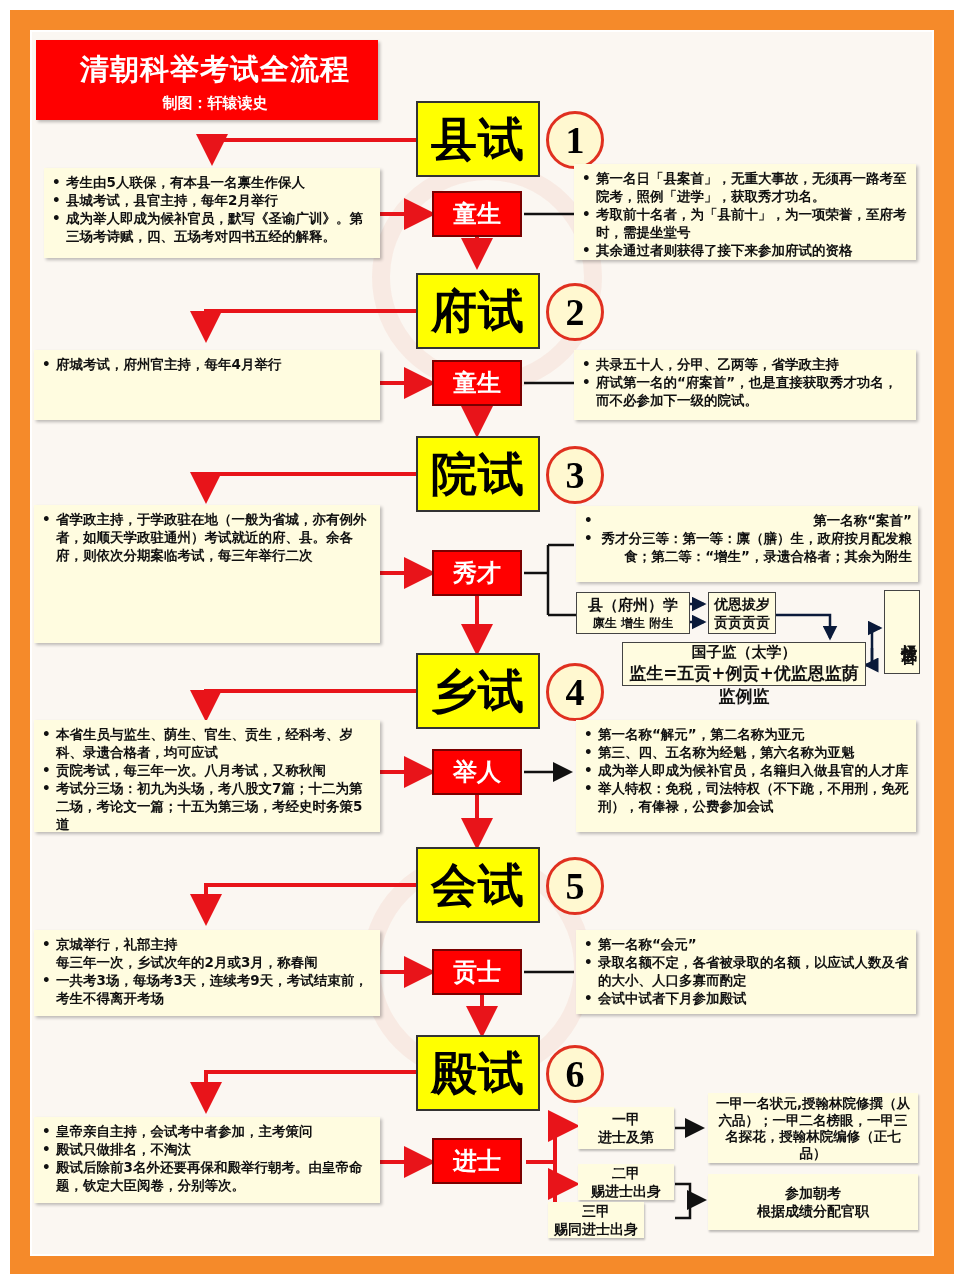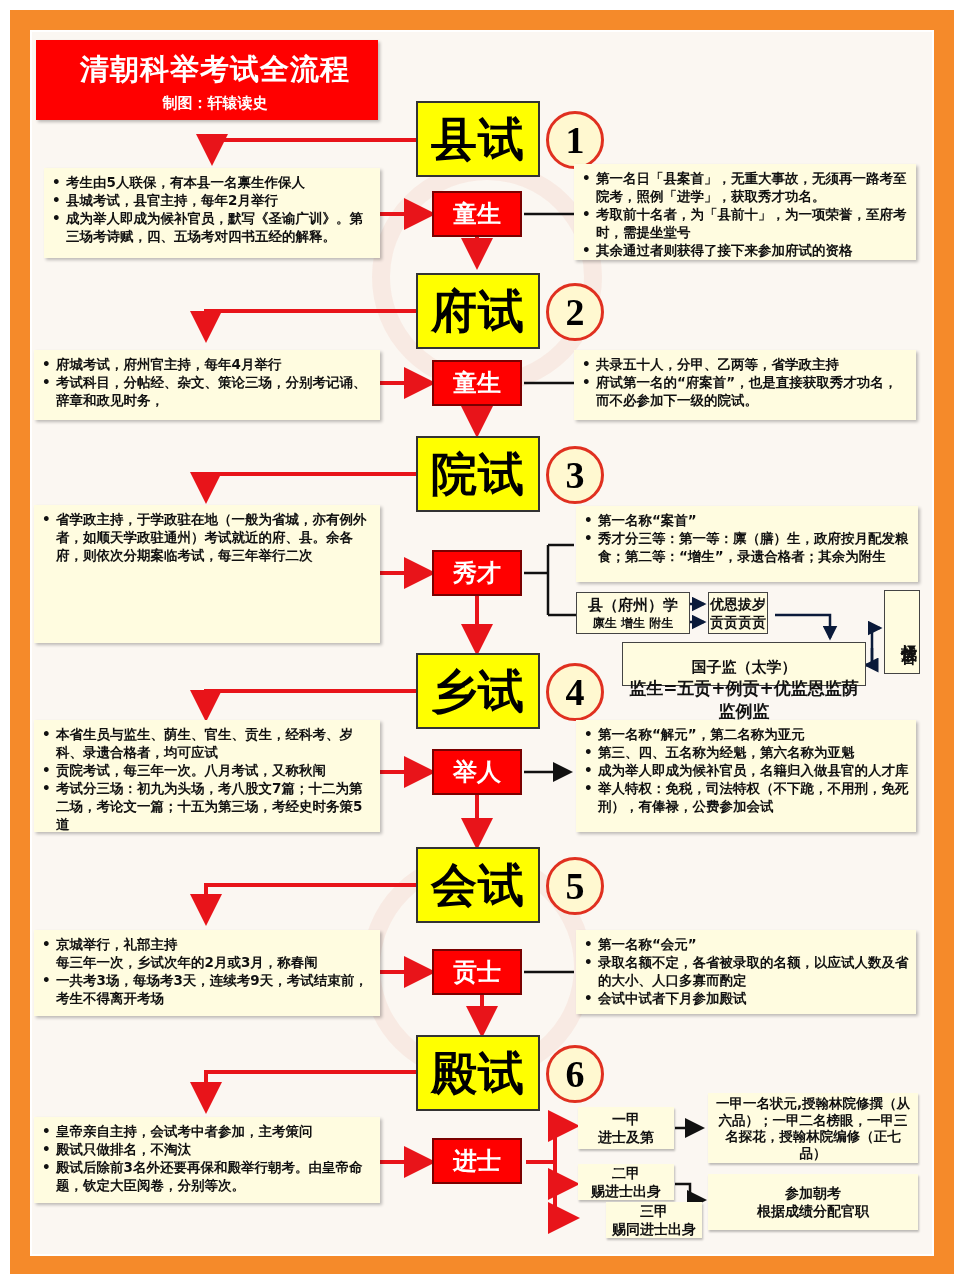--- a/index.html
+++ b/index.html
@@ -170,54 +170,53 @@
     <li>其余通过者则获得了接下来参加府试的资格</li>
   </ul>
 </div>
 
 <div class="stage" style="top:273px;">府试</div>
 <div class="num" style="top:283px;">2</div>
 <div class="title-badge" style="top:360px;">童生</div>
 <div class="note" style="left:34px;top:350px;width:346px;height:70px;">
   <ul>
     <li>府城考试，府州官主持，每年4月举行</li>
-    <li>考试科目，分帖经、杂文、策论三场，分别考记诵、辞章和政见时务，</li>
   </ul>
 </div>
 <div class="note" style="left:574px;top:350px;width:342px;height:70px;">
   <ul>
     <li>共录五十人，分甲、乙两等，省学政主持</li>
     <li>府试第一名的“府案首”，也是直接获取秀才功名，而不必参加下一级的院试。</li>
   </ul>
 </div>
 
 <div class="stage" style="top:436px;">院试</div>
 <div class="num" style="top:446px;">3</div>
 <div class="title-badge" style="top:550px;">秀才</div>
 <div class="note" style="left:34px;top:505px;width:346px;height:138px;">
   <ul>
     <li>省学政主持，于学政驻在地（一般为省城，亦有例外者，如顺天学政驻通州）考试就近的府、县。余各府，则依次分期案临考试，每三年举行二次</li>
   </ul>
 </div>
-<div class="note" style="left:576px;top:506px;width:342px;height:76px;">
+<div class="note" style="left:576px;top:506px;width:342px;height:76px;text-align:right;">
   <ul>
     <li>第一名称“案首”</li>
     <li>秀才分三等：第一等：廪（膳）生，政府按月配发粮食；第二等：“增生”，录遗合格者；其余为附生</li>
   </ul>
 </div>
 <div class="box" style="left:576px;top:592px;width:114px;height:42px;">
   <div style="font-size:15px;margin-top:3px;">县（府州）学</div>
   <div style="font-size:12px;">廪生 增生 附生</div>
 </div>
-<div class="box" style="left:708px;top:592px;width:60px;height:42px;font-size:14px;line-height:18px;padding-top:2px;">
+<div class="box" style="left:708px;top:592px;width:68px;height:42px;font-size:14px;line-height:18px;padding-top:2px;">
   <div>优恩拔岁</div>
   <div>贡贡贡贡</div>
 </div>
 <div class="box" style="left:622px;top:642px;width:244px;height:44px;">
-  <div style="font-size:15px;margin-top:15px;">国子监（太学）</div>
+  <div style="font-size:15px;margin-top:0;">国子监（太学）</div>
   <div style="font-size:17px;">监生=五贡+例贡+优监恩监荫监例监</div>
 </div>
 <div class="box" style="left:884px;top:590px;width:36px;height:84px;font-size:16px;line-height:20px;padding-top:2px;writing-mode:vertical-rl;text-orientation:upright;letter-spacing:1px;">择优放官</div>
 
 <div class="stage" style="top:653px;">乡试</div>
 <div class="num" style="top:663px;">4</div>
 <div class="title-badge" style="top:749px;">举人</div>
 <div class="note" style="left:34px;top:720px;width:346px;height:112px;">
   <ul>
     <li>本省生员与监生、荫生、官生、贡生，经科考、岁科、录遗合格者，均可应试</li>
@@ -263,21 +262,21 @@
   </ul>
 </div>
 <div class="flat" style="left:578px;top:1107px;width:96px;height:42px;padding-top:3px;">
   <div>一甲</div>
   <div>进士及第</div>
 </div>
 <div class="flat" style="left:578px;top:1164px;width:96px;height:36px;">
   <div>二甲</div>
   <div>赐进士出身</div>
 </div>
-<div class="flat" style="left:606px;top:1202px;width:96px;height:36px;">
+<div class="flat" style="left:548px;top:1202px;width:96px;height:36px;">
   <div>三甲</div>
   <div>赐同进士出身</div>
 </div>
 <div class="flat" style="left:708px;top:1093px;width:210px;height:70px;padding:2px 6px;font-size:13.5px;line-height:16.5px;">一甲一名状元,授翰林院修撰（从六品）；一甲二名榜眼，一甲三名探花，授翰林院编修（正七品）</div>
 <div class="flat" style="left:708px;top:1174px;width:210px;height:56px;padding-top:10px;font-size:14px;">
   <div>参加朝考</div>
   <div>根据成绩分配官职</div>
 </div>
 
 </body></html>

